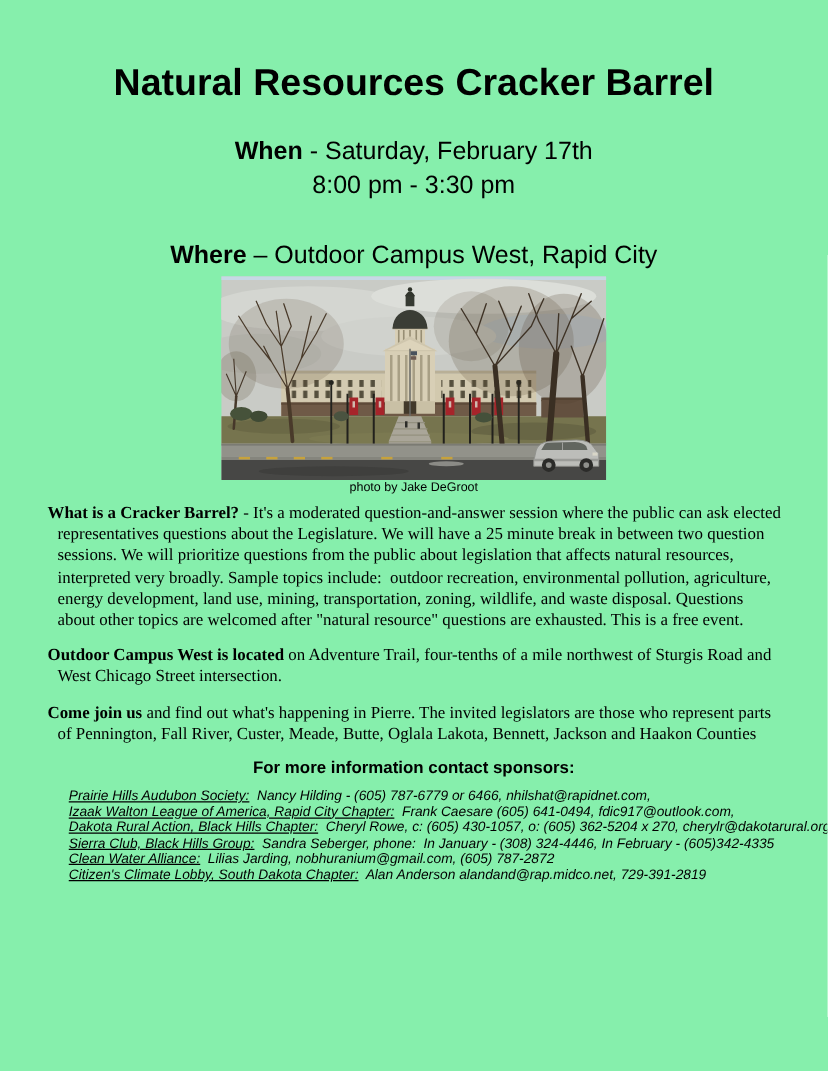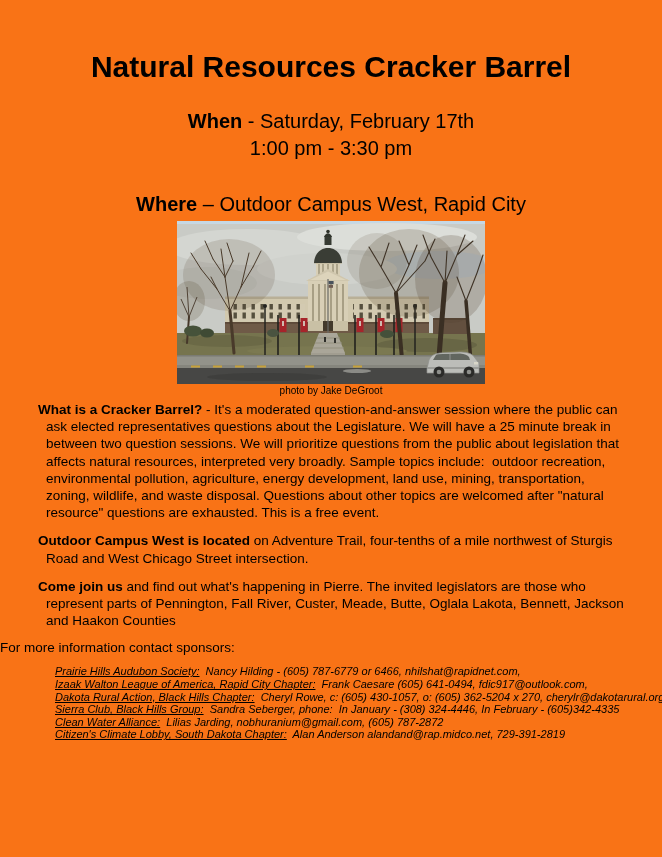--- a/index.html
+++ b/index.html
@@ -1,59 +1,60 @@
 <!DOCTYPE html>
 <html><head>
 <meta charset="utf-8">
 <style>
   html,body{margin:0;padding:0;}
   body{
     width:662px;height:857px;background:#ffffff;color:#000;
     font-family:"Liberation Sans", sans-serif;
     -webkit-font-smoothing:antialiased;
   }
-  .page{position:relative;width:662px;height:857px;overflow:hidden;background:#f97316;}
+  .page{position:relative;width:662px;height:857px;overflow:hidden;background:#86efac;}
 
   .title{
     margin:0;padding-top:50px;text-align:center;
     font-size:30px;line-height:34px;font-weight:bold;
   }
   .info{ text-align:center;font-size:20px;line-height:27px; }
   .info b{font-weight:bold;margin-top:32px;}
   .when-block{margin-top:24px;}
   .where-block{margin-top:29px;}
   .who-block{margin-top:18px;}
 
   .photo-wrap{width:308px;margin:3px auto 0;}
   svg.photo{display:block;width:308px;height:163px;}
   .caption{text-align:center;font-size:10px;line-height:12px;margin-top:1px;}
 
   .body{margin-top:4px;}
   .para{
     font-size:13.5px;line-height:17.2px;
     margin:0 34px 11px 38px;padding-left:8px;text-indent:-8px;
     white-space:pre-wrap;
+    font-family:Liberation Serif, serif;
   }
   .para .lead{font-weight:bold;}
 
-  .sponsor-header{font-weight:normal;font-size:13.5px;line-height:16px;margin-top:6px;}
+  .sponsor-header{text-align:center;font-weight:bold;font-size:13.5px;line-height:16px;margin-top:6px;}
   .sponsors{margin:9px 0 0 55px;font-style:italic;font-size:11px;line-height:12.6px;}
   .sponsor-line{white-space:pre;}
   .sponsor-line .org{text-decoration:underline;}
 </style>
 </head>
 <body>
 
 <div class="page">
 
   <h1 class="title">Natural Resources Cracker Barrel</h1>
 
   <div class="info when-block">
     <div><b>When</b><span> - Saturday, February 17th</span></div>
-    <div>1:00 pm - 3:30 pm</div>
+    <div>8:00 pm - 3:30 pm</div>
   </div>
 
   <div class="info where-block">
     <b>Where</b><span> – Outdoor Campus West, Rapid City</span>
   </div>
 
 
   <div class="photo-wrap">
     <svg class="photo" viewBox="0 0 308 163" xmlns="http://www.w3.org/2000/svg">
 

